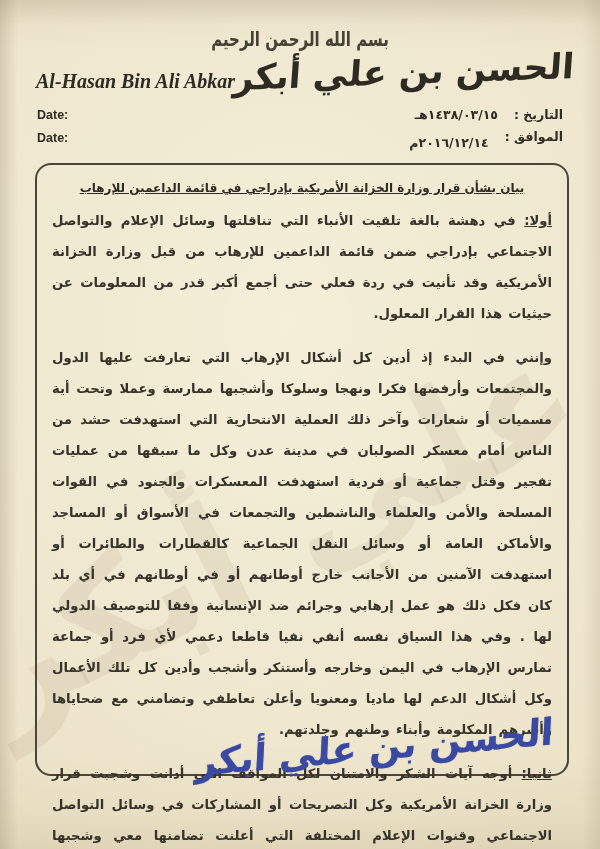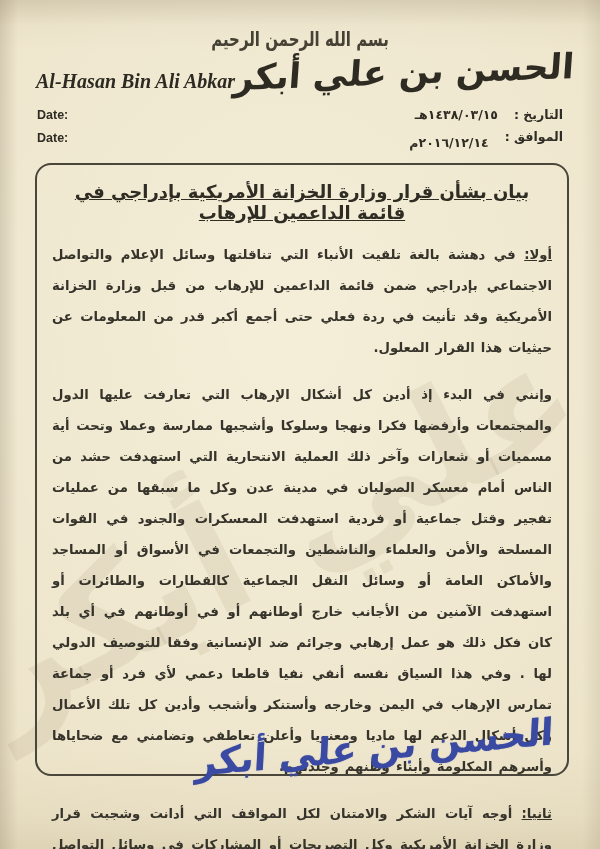--- a/index.html
+++ b/index.html
@@ -74,30 +74,30 @@
     position:absolute;left:35px;top:163px;
     width:534px;height:613px;
     border:2px solid #4a463c;
     border-radius:16px;
     box-sizing:border-box;
     padding:8px 15px 0 15px;
     z-index:1;
   }
   .doc-title{
     direction:rtl;text-align:center;
-    font-size:18px;font-weight:bold;color:#2f2c24;
+    font-size:12px;font-weight:bold;color:#2f2c24;
     text-decoration:underline;
     margin:8px 0 10px 0;
   }
   .para{
     direction:rtl;
     text-align:justify;
     font-size:13.2px;font-weight:bold;color:#36332a;
     line-height:31px;
-    margin:16px 0 13px 0;
+    margin:4px 0 13px 0;
     word-spacing:1.5px;
   }
   .lead{ text-decoration:underline; }
   
   .signature{
     position:absolute;left:195px;top:726px;
     z-index:2;
     font-size:37px;font-weight:bold;
     color:#3a4aa3;
     transform:rotate(-5deg) skewX(-8deg);

